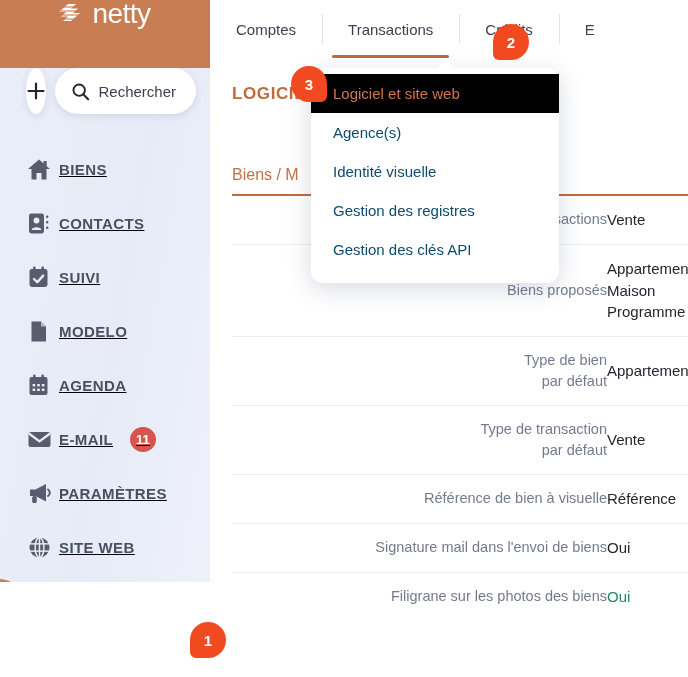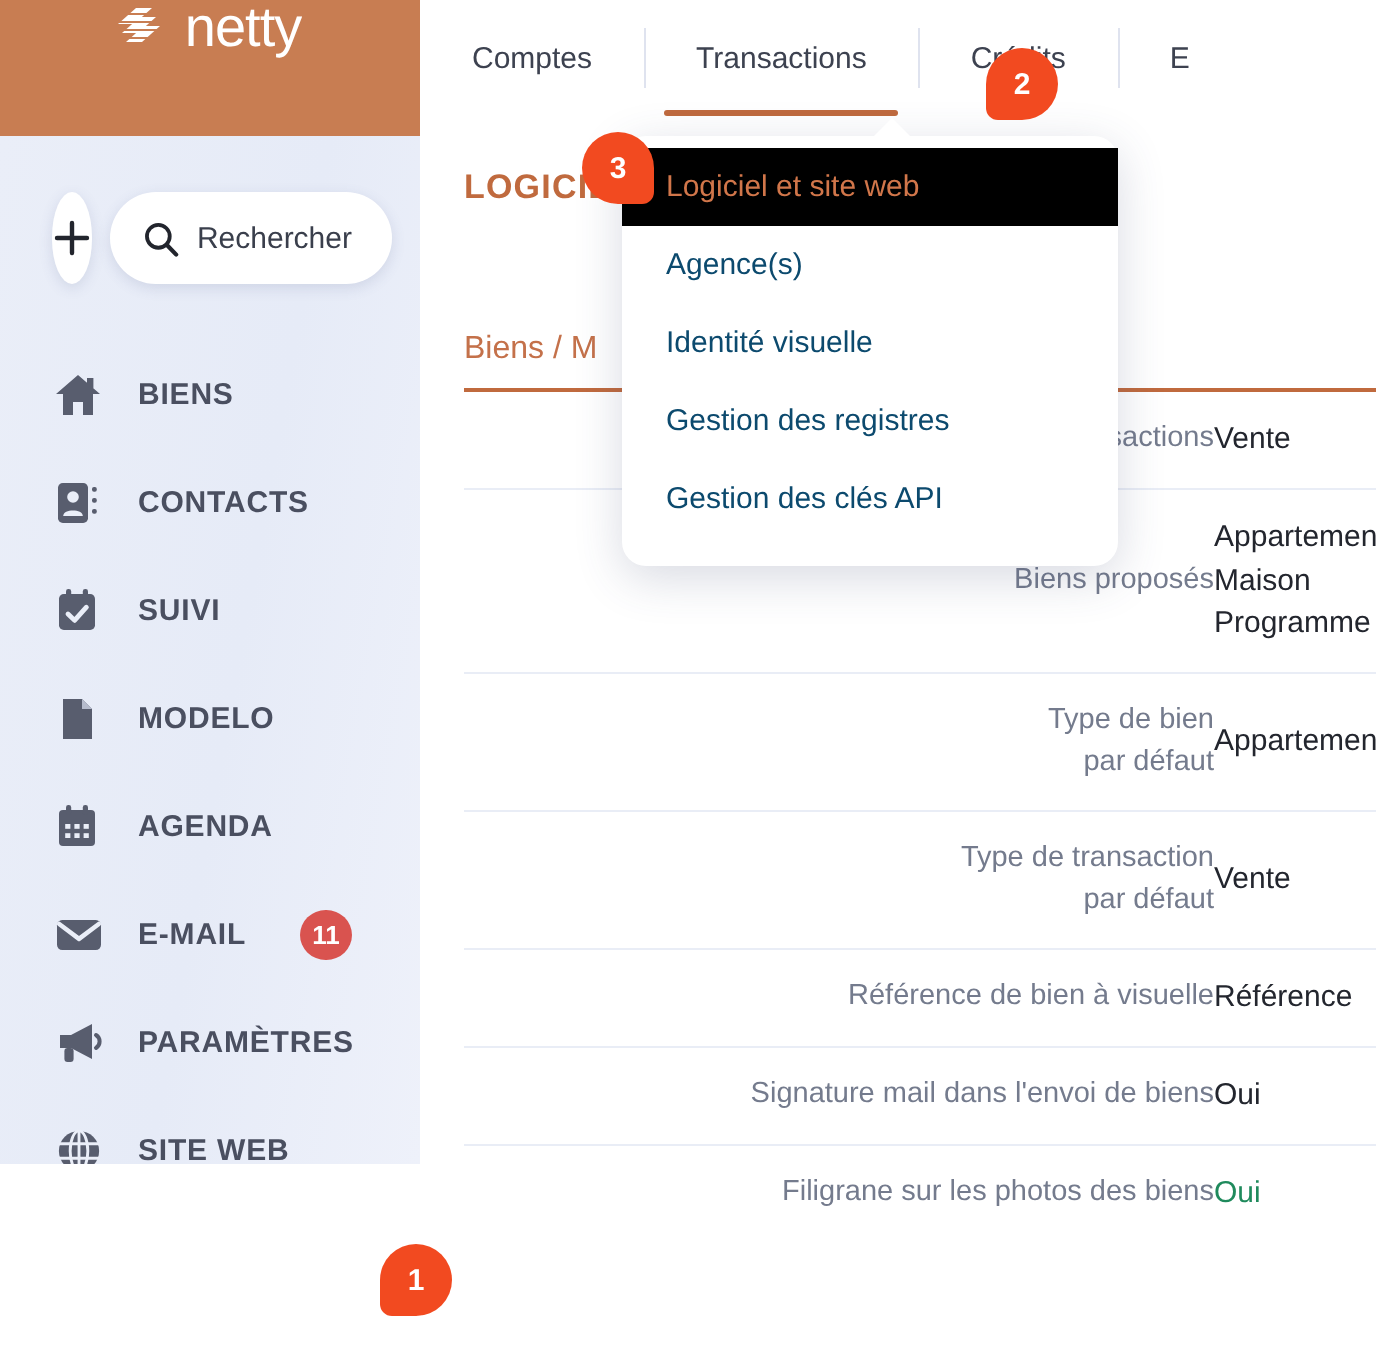--- a/index.html
+++ b/index.html
@@ -31,21 +31,20 @@
   .brand-mark { width: 26px; height: 26px; display: block; }
   .brand-name {
     color: #ffffff; font-size: 28px; font-weight: 400;
     letter-spacing: -0.5px; line-height: 1;
   }
 
   .sidebar {
     position: relative;
     width: 210px; height: 514px;
     background: linear-gradient(100deg, #eaeef8 0%, #e6ebf7 55%, #eef1fa 100%);
-    padding-top: 28px;
     overflow: hidden;
   }
   .side-actions {
     display: flex; align-items: center; gap: 9px;
     padding-left: 26px;
   }
   .plus-btn {
     width: 46px; height: 46px; border-radius: 50%;
     background: #ffffff; border: none;
     box-shadow: 0 2px 7px rgba(80,95,140,.16);
@@ -61,22 +60,23 @@
     flex: 1; margin-right: 14px;
   }
   .search-pill .lbl { font-size: 15px; color: #3a3f4c; white-space: nowrap; }
 
   .nav { margin-top: 28px; }
   .nav-item {
     position: relative;
     height: 54px;
     display: flex; align-items: center;
     padding-left: 26px;
-    gap: 17px;
+    gap: 7px;
     cursor: pointer;
+    text-decoration: underline;
   }
   .nav-ico {
     width: 26px; display: flex; align-items: center; justify-content: center;
     flex: 0 0 26px;
   }
   .nav-lbl {
     font-size: 15px; font-weight: 700; letter-spacing: .4px;
     color: #4a4f60; white-space: nowrap;
   }
   .nav-item.active .nav-lbl { color: #2e3340; }

